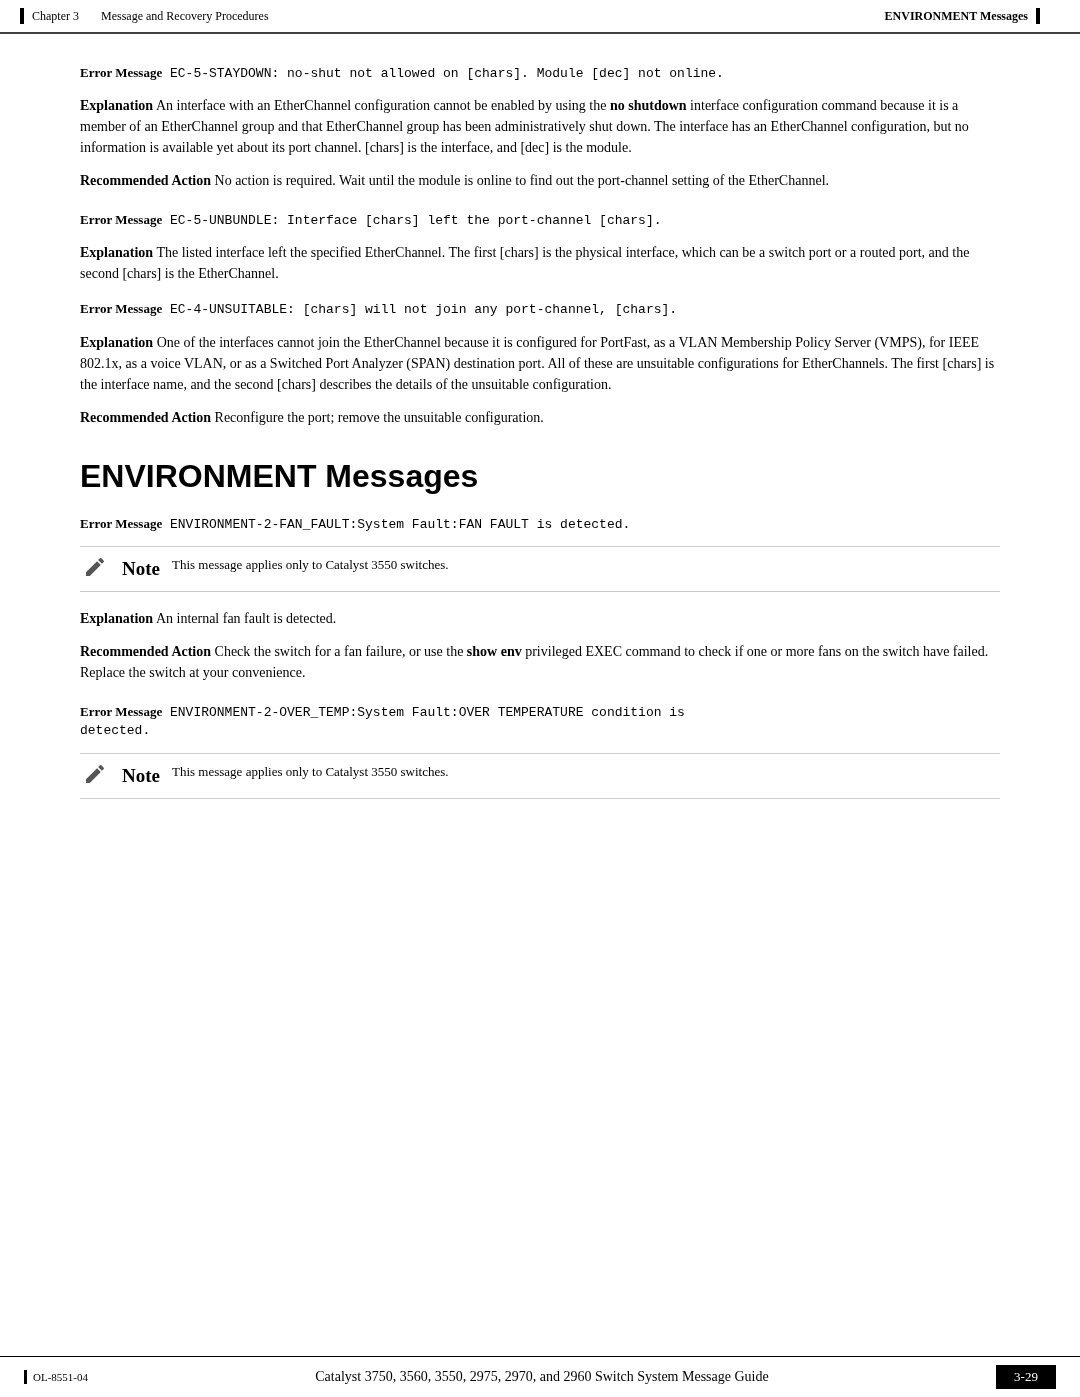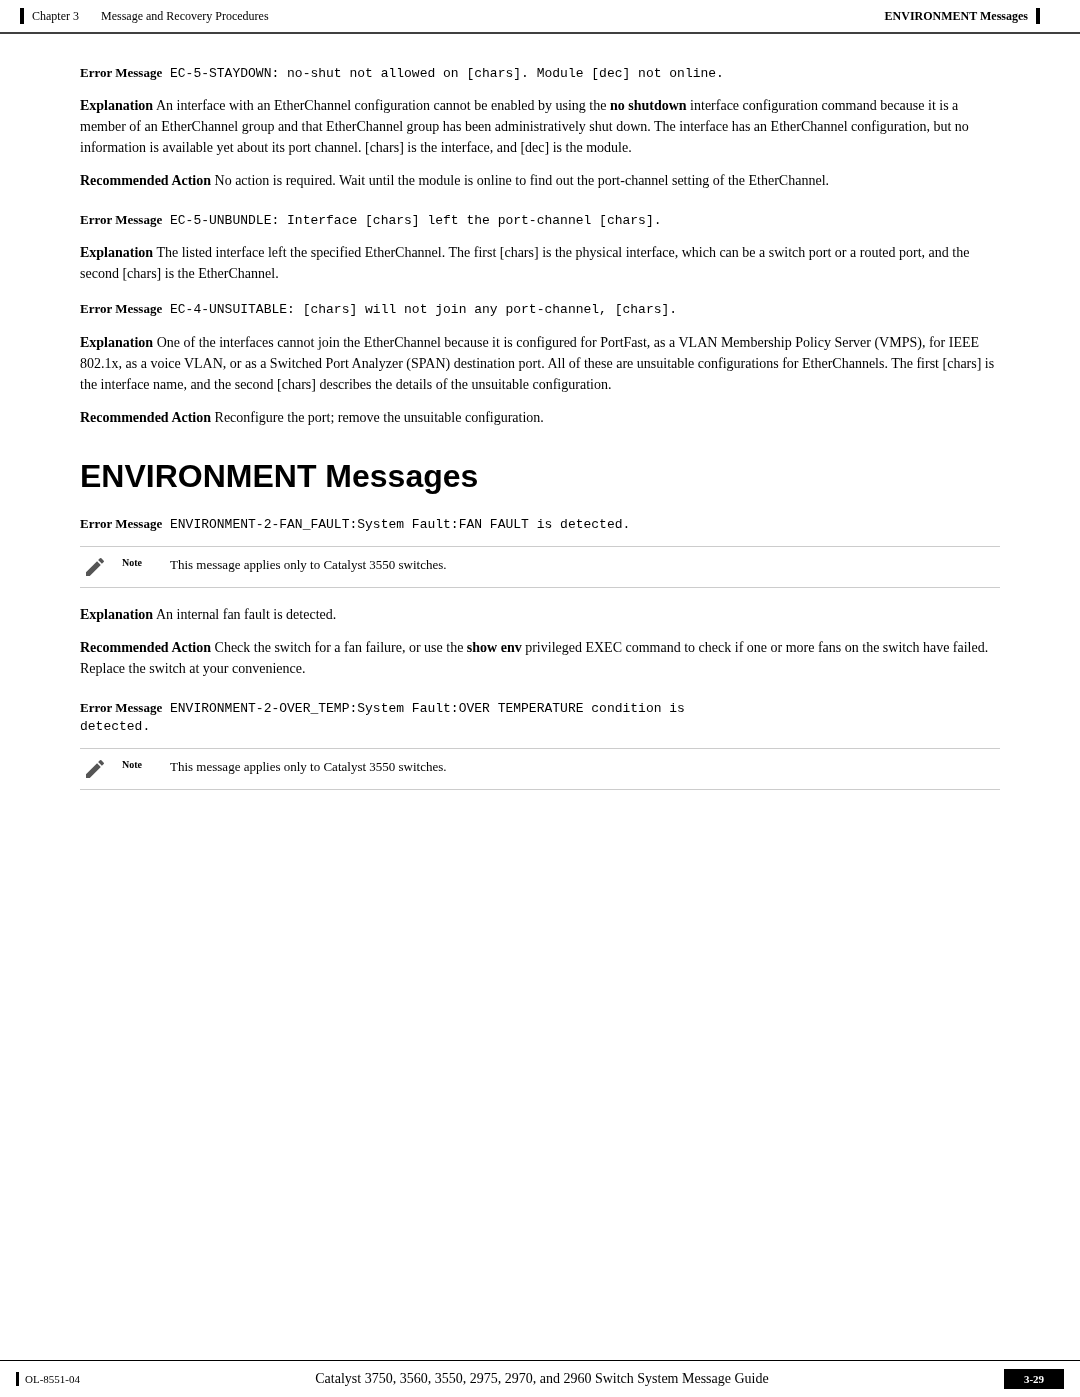--- a/index.html
+++ b/index.html
@@ -112,39 +112,39 @@
       display: flex;
       flex-direction: column;
       align-items: center;
     }
     .pencil-svg {
       width: 24px;
       height: 24px;
     }
     .note-label {
       font-weight: bold;
-      font-size: 10px;
+      font-size: 19px;
       min-width: 36px;
     }
     .note-text {
       font-size: 13px;
       line-height: 1.5;
       text-align: right;
     }
 
     
     .page-footer {
       position: absolute;
       bottom: 0;
       left: 0;
       right: 0;
       display: flex;
       justify-content: flex-end;
       align-items: center;
-      padding: 8px 16px;
+      padding: 8px 24px;
       border-top: 1px solid #000;
       margin-top: 28px;
     }
     .footer-left {
       font-size: 11px;
       display: flex;
       align-items: center;
       gap: 6px;
     }
     .footer-left .bar {
@@ -154,22 +154,22 @@
     }
     .footer-center {
       font-size: 14px;
       text-align: center;
       flex: 1;
     }
     .footer-right {
       background: #000;
       color: #fff;
       padding: 4px 10px;
-      font-size: 11px;
-      font-weight: bold;
+      font-size: 13px;
+      font-weight: normal;
       min-width: 60px;
       text-align: center;
     }
     .mono { font-family: 'Courier New', Courier, monospace; }
   </style>
 </head>
 <body>
 
 <div class="page-header">
   <div class="header-left">

